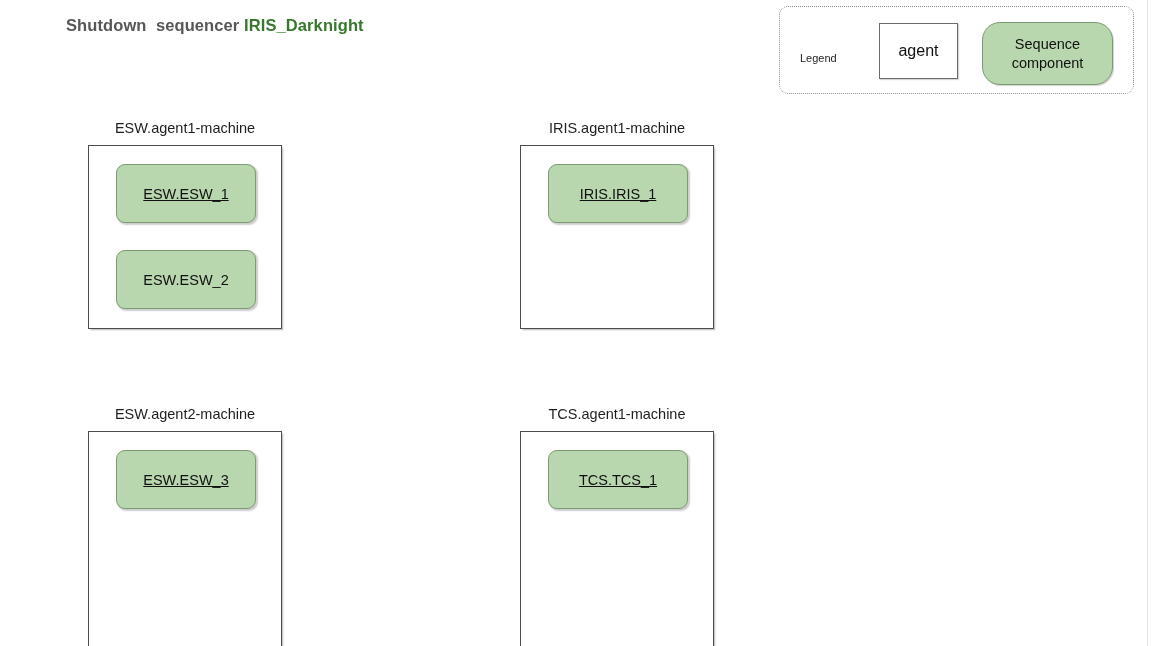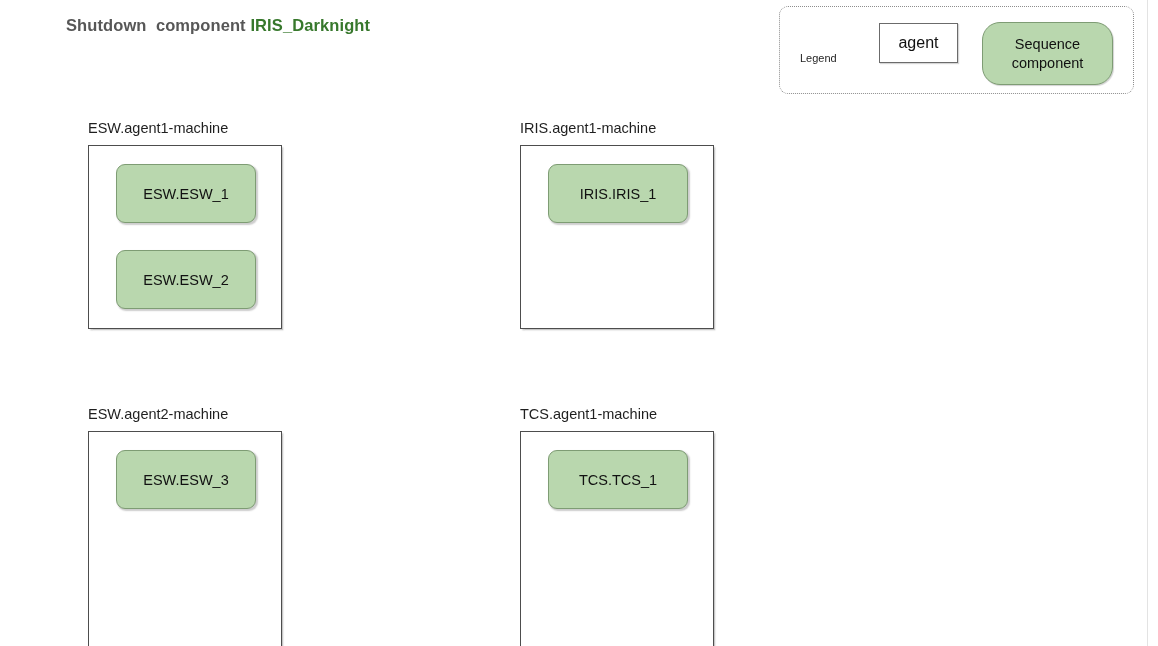--- a/index.html
+++ b/index.html
@@ -58,21 +58,21 @@
     top: 45px;
     font-size: 11px;
     color: #1f1f1f;
     white-space: nowrap;
   }
   .legend-agent-chip {
     position: absolute;
     left: 99px;
     top: 16px;
     width: 79px;
-    height: 40px;
+    height: 56px;
     background: #ffffff;
     border: 1.3px solid #6b6b6b;
     box-sizing: border-box;
     display: flex;
     align-items: center;
     justify-content: center;
     font-size: 16px;
     color: #111111;
     box-shadow: 1px 1px 1px rgba(0,0,0,0.16);
   }
@@ -98,21 +98,21 @@
 
   
   .machine {
     position: absolute;
   }
   .machine-label {
     position: absolute;
     left: 0;
     top: 0;
     width: 194px;
-    text-align: left;
+    text-align: center;
     font-size: 14.5px;
     color: #1f1f1f;
     white-space: nowrap;
   }
   .machine-box {
     position: absolute;
     left: 0;
     top: 25px;
     width: 194px;
     box-sizing: border-box;
@@ -133,29 +133,29 @@
     border: 1.3px solid #7e9c74;
     border-radius: 9px;
     display: flex;
     align-items: center;
     justify-content: center;
     font-size: 14.5px;
     color: #111111;
     box-shadow: 1.5px 1.5px 1.5px rgba(0,0,0,0.2);
     white-space: nowrap;
   }
-  .component.slot0 { top: 18px; }
+  .component.slot0 { top: 18px; text-decoration: underline; }
   .component.slot1 { top: 104px; }
 </style>
 </head>
 <body>
 
 <div class="page-edge"></div>
 
-<div class="diagram-title"><span>Shutdown  component </span><span class="seq-name">IRIS_Darknight</span></div>
+<div class="diagram-title"><span>Shutdown  sequencer </span><span class="seq-name">IRIS_Darknight</span></div>
 
 <div class="legend">
   <div class="legend-label">Legend</div>
   <div class="legend-agent-chip">
     <span>agent</span>
   </div>
   <div class="legend-component-chip">
     <span><span>Sequence</span><br><span>component</span></span>
   </div>
 </div>

